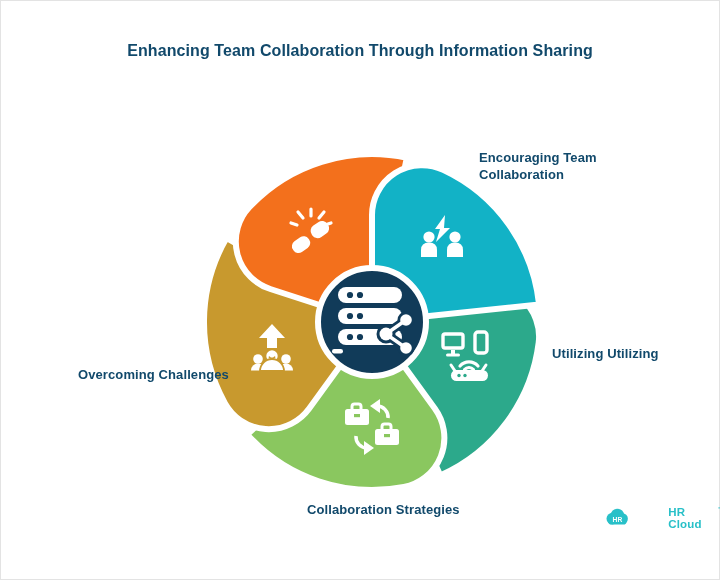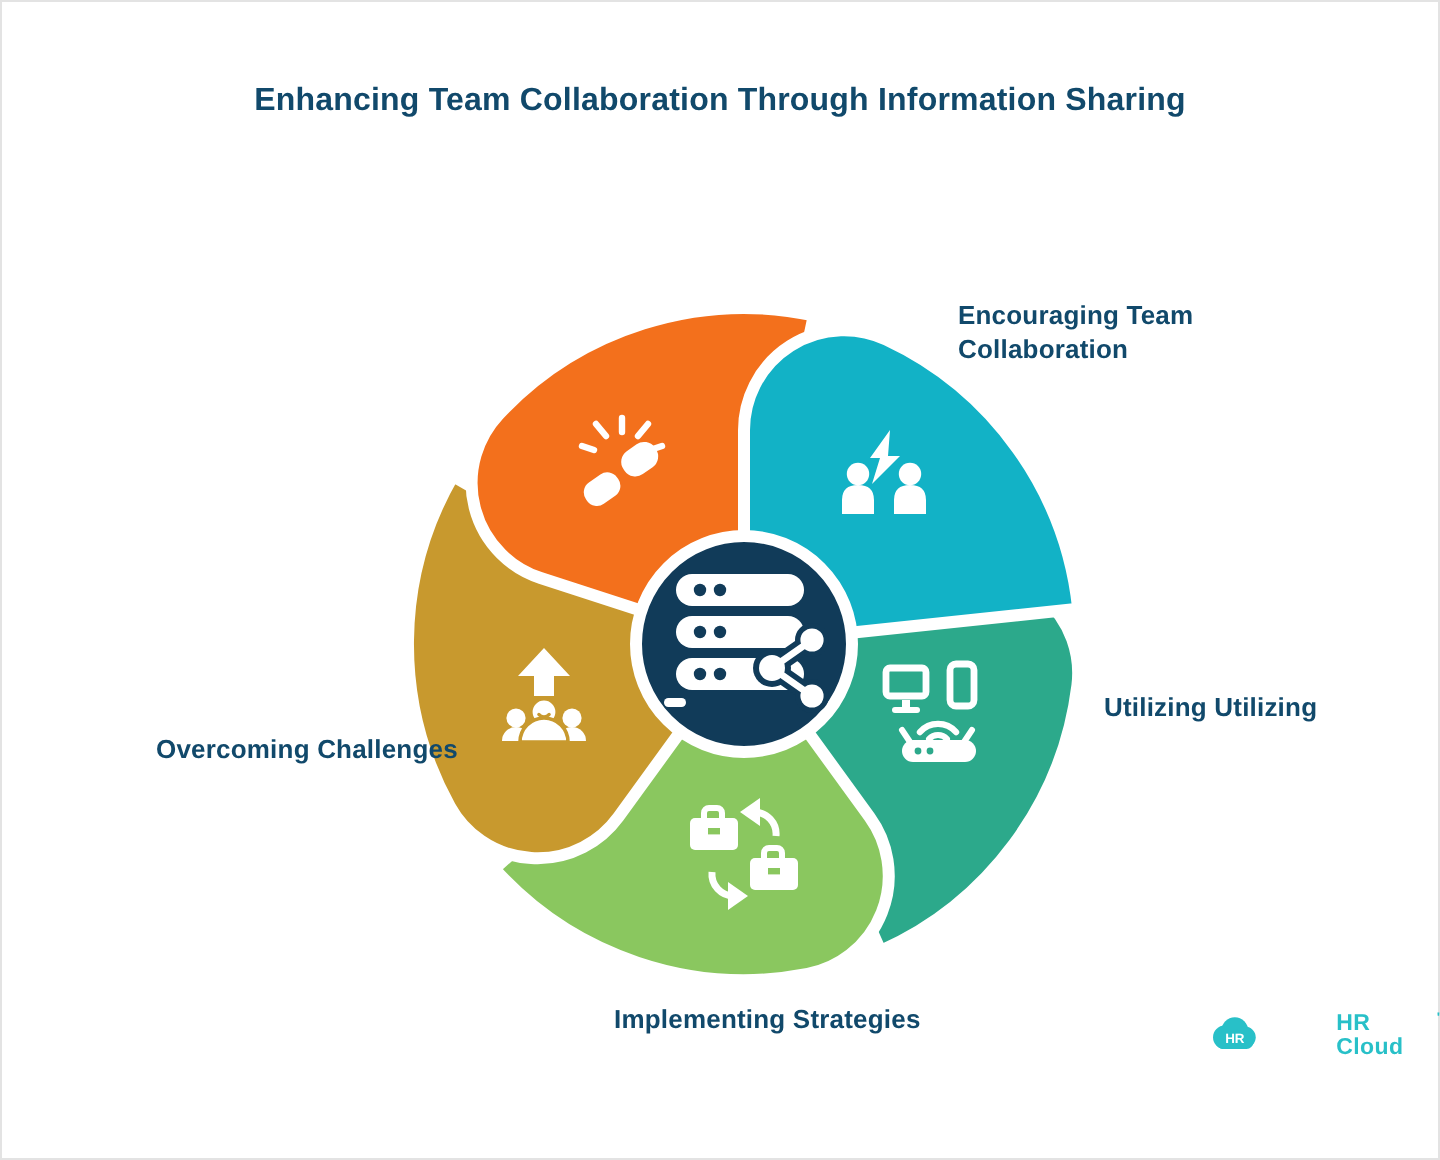--- a/index.html
+++ b/index.html
@@ -124,21 +124,21 @@
         <path d="M14,12 L34,-2 M14,12 L34,26" fill="none" stroke="#ffffff" stroke-width="3.5"></path>
         <circle cx="14" cy="12" r="6.5" fill="#ffffff"></circle>
         <circle cx="34" cy="-2" r="5.8" fill="#ffffff"></circle>
         <circle cx="34" cy="26" r="5.8" fill="#ffffff"></circle>
       </g>
     </g>
   </svg>
 
   <div class="seg-label lbl-encouraging">Encouraging Team Collaboration</div>
   <div class="seg-label lbl-technology">Utilizing Utilizing</div>
-  <div class="seg-label lbl-strategies">Implementing Strategies</div>
+  <div class="seg-label lbl-strategies">Collaboration Strategies</div>
   <div class="seg-label lbl-challenges">Overcoming Challenges</div>
 
   <div class="logo">
     <svg width="30" height="22" viewBox="0 0 30 22" style="position:static">
       <g fill="#28c0c8">
         <circle cx="10" cy="13" r="7"></circle>
           <circle cx="16" cy="9" r="8"></circle>
           <circle cx="22" cy="13" r="6.5"></circle>
         <rect x="5" y="12" width="22" height="8" rx="4"></rect>
       </g>

